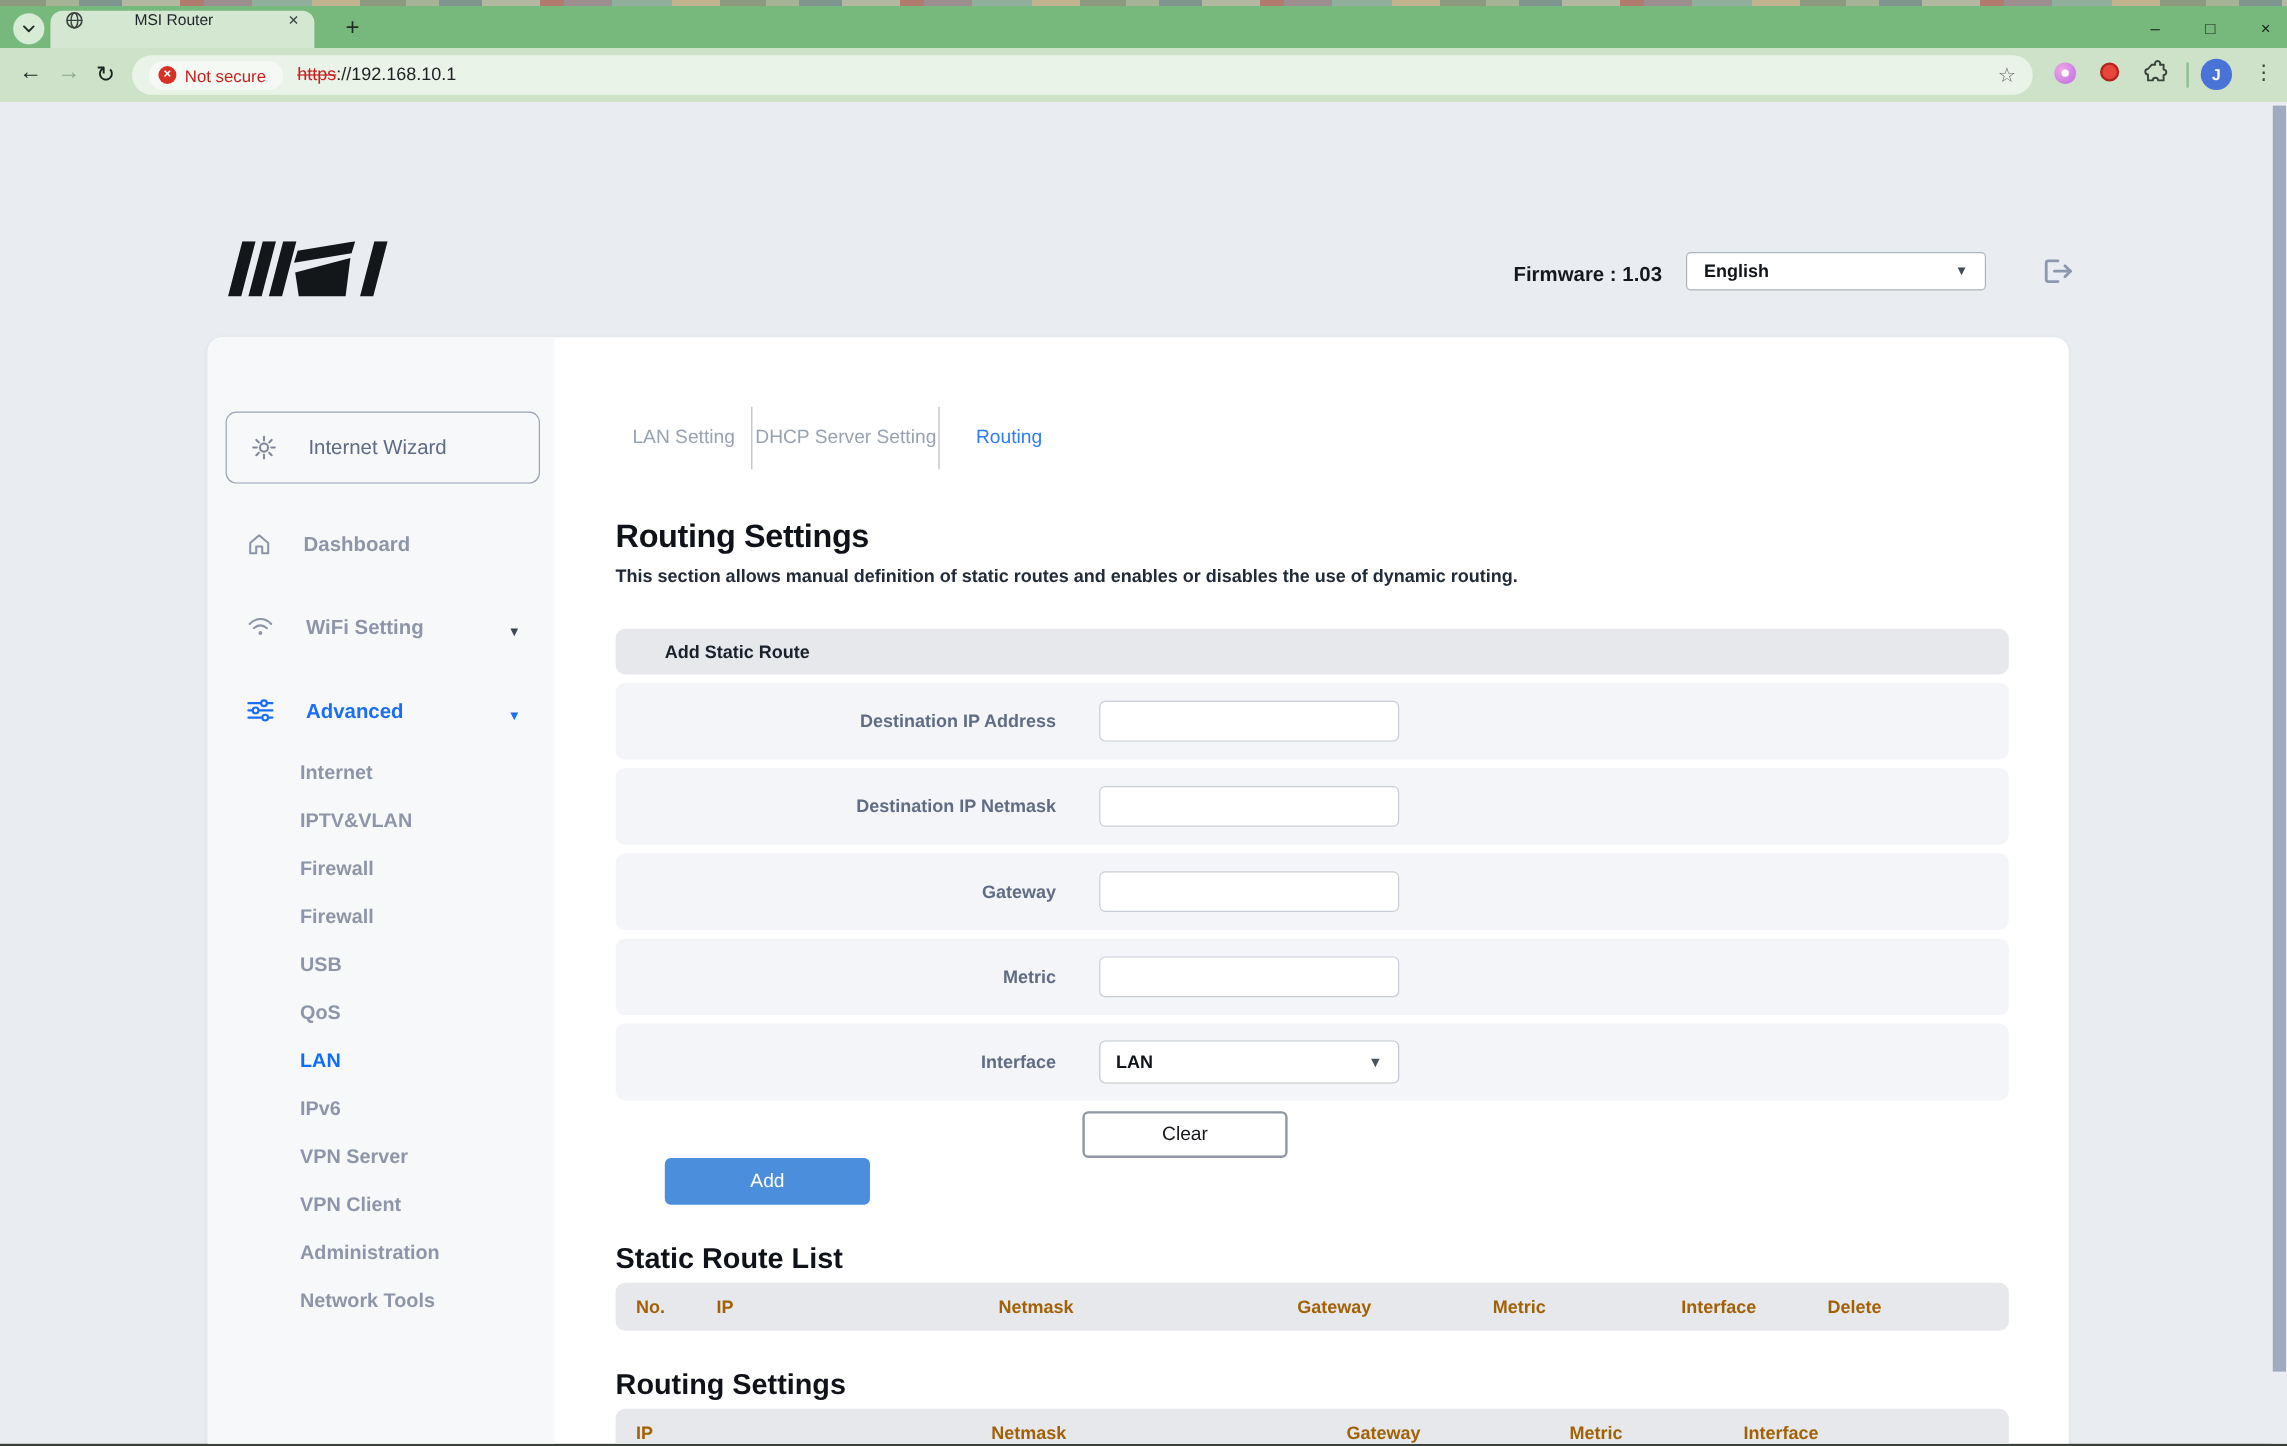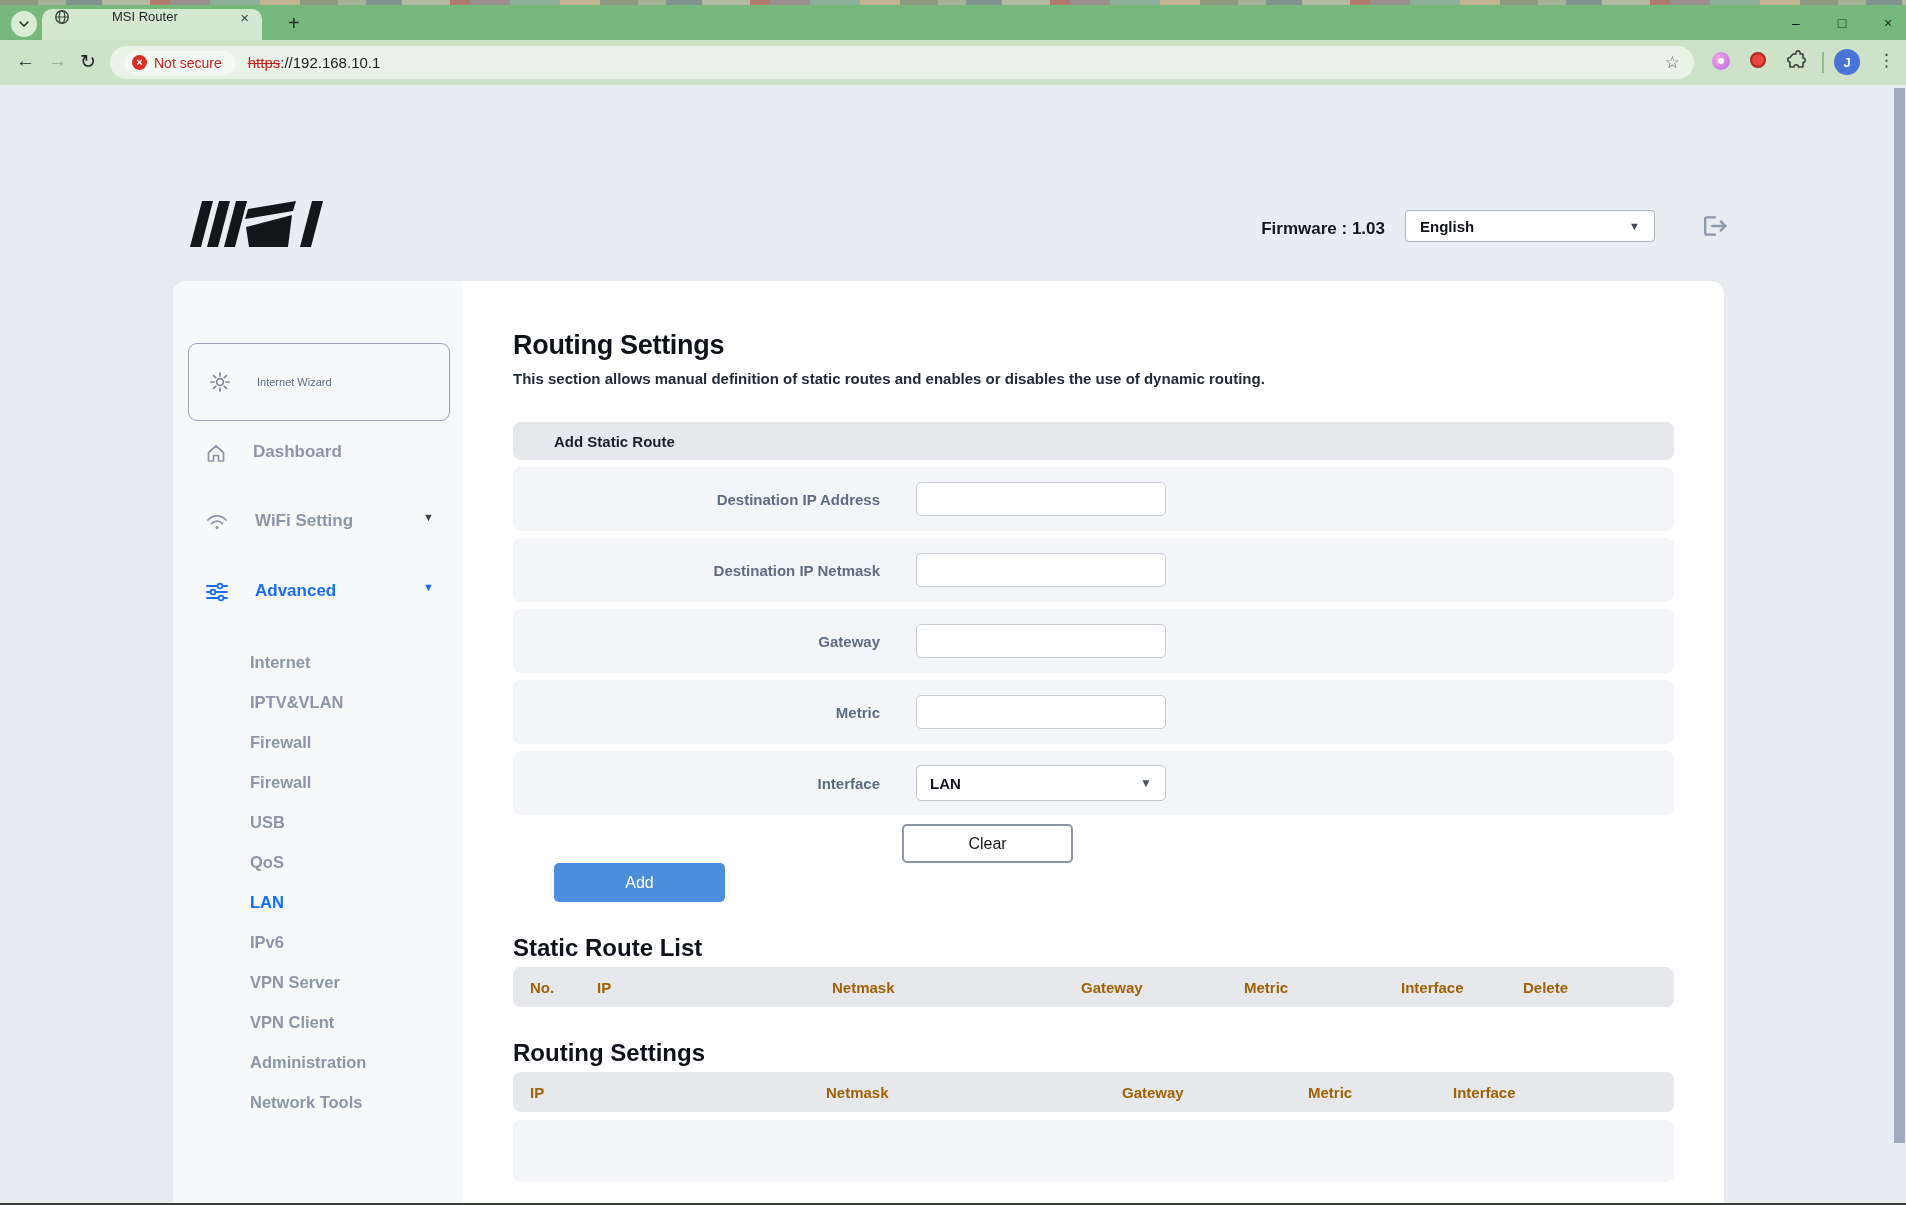--- a/index.html
+++ b/index.html
@@ -41,22 +41,22 @@
   .logo { position:absolute; left:190px; top:116px; }
   .fw { position:absolute; left:1205px; top:134px; width:180px; text-align:right; font-size:17px; font-weight:700; color:#16181c; }
   .langsel { position:absolute; left:1405px; top:125px; width:250px; height:32px; background:#fff; border:1px solid #aeb4bc; border-radius:4px; display:flex; align-items:center; justify-content:space-between; padding:0 14px; font-size:15px; font-weight:700; color:#111418; }
   .langsel .tri { color:#3f4854; font-size:11px; }
   .logout { position:absolute; left:1700px; top:127px; }
 
   .card { position:absolute; left:173px; top:196px; width:1551px; height:1009px; background:#fff; border-radius:12px 12px 0 0; box-shadow:0 1px 4px rgba(40,50,70,.06); overflow:hidden; display:flex; }
 
   
   .sidebar { width:289px; background:#f7f8fa; border-radius:12px 0 0 0; flex:none; }
-  .wizard { margin:62px 12px 0 15px; height:78px; border:1px solid #99a3b3; border-radius:9px; display:flex; align-items:center; padding-left:20px; gap:26px; color:#5d6b85; font-size:11px; background:#f7f8fa; }
-  .navitem { display:flex; align-items:flex-start; height:40px; padding:0 28px 0 32px; color:#8d96a8; font-size:17px; font-weight:600; }
+  .wizard { margin:62px 12px 0 15px; height:60px; border:1px solid #99a3b3; border-radius:9px; display:flex; align-items:center; padding-left:20px; gap:26px; color:#5d6b85; font-size:17px; background:#f7f8fa; }
+  .navitem { display:flex; align-items:flex-end; height:40px; padding:0 28px 0 32px; color:#8d96a8; font-size:17px; font-weight:600; }
   .navitem .lbl { margin-left:26px; }
   .navitem .chev { margin-left:auto; font-size:11px; color:#3d4754; }
   .navitem.blue, .navitem.blue .chev { color:#1b6ef3; }
   .nav-dash { margin-top:21px; } .nav-wifi { margin-top:29px; } .nav-adv { margin-top:30px; }
   .sublist { margin-top:21px; }
   .subitem { height:40px; display:flex; align-items:center; padding-left:77px; font-size:16.5px; font-weight:600; color:#8d96a8; }
   .subitem.active { color:#0d6efd; }
 
   
   .content { flex:1; padding-left:51px; position:relative; }
@@ -230,20 +230,27 @@
         <div class="subitem">IPv6</div>
         <div class="subitem">VPN Server</div>
         <div class="subitem">VPN Client</div>
         <div class="subitem">Administration</div>
         <div class="subitem">Network Tools</div>
       </div>
     </div>
 
     <div class="content">
 
+      <div class="tabs">
+        <span class="tab-item">LAN Setting</span>
+        <span class="vdiv"></span>
+        <span class="tab-item mid">DHCP Server Setting</span>
+        <span class="vdiv"></span>
+        <span class="tab-item active">Routing</span>
+      </div>
 
       <h1 class="h">Routing Settings</h1>
       <div class="desc">This section allows manual definition of static routes and enables or disables the use of dynamic routing.</div>
 
       <div class="panel">
         <div class="panel-head">Add Static Route</div>
 
         <div class="frow">
           <label>Destination IP Address</label>
           <input value="" style="">

